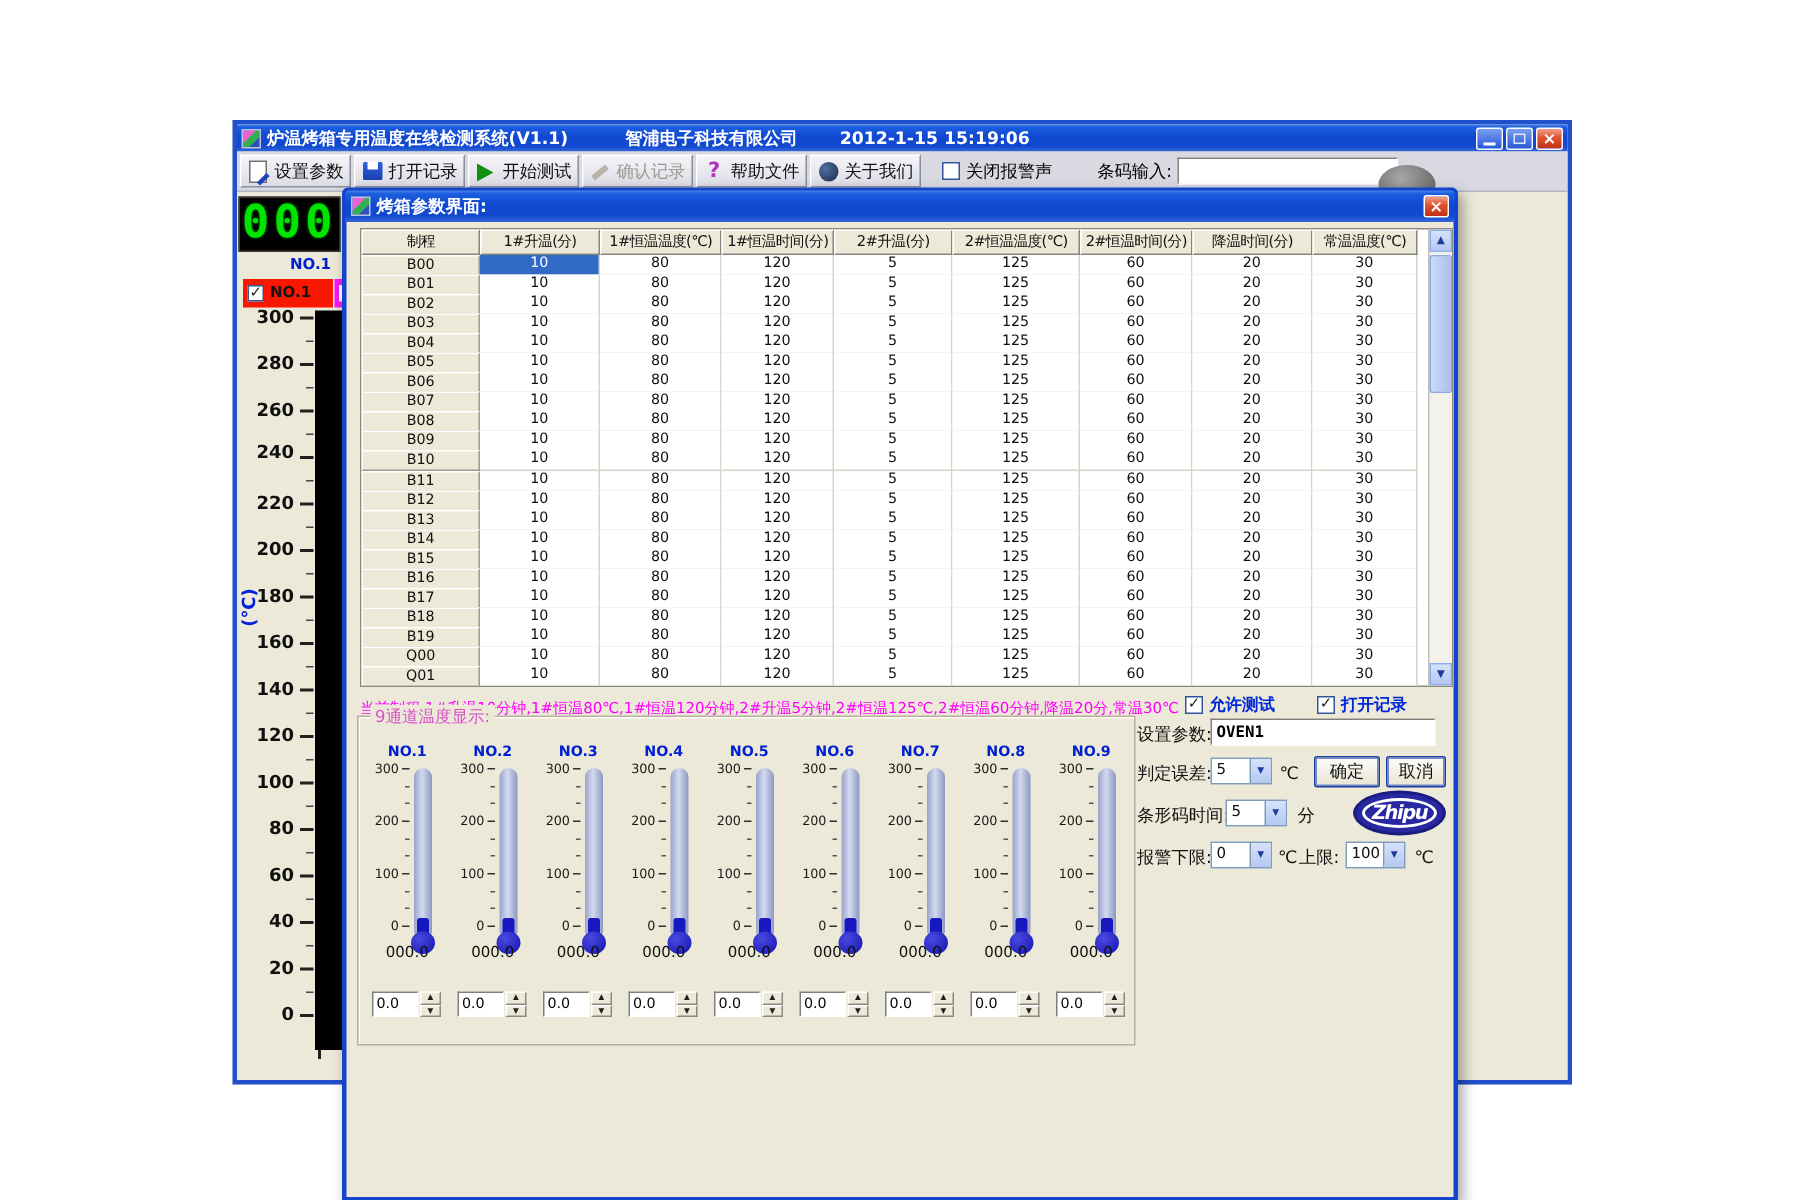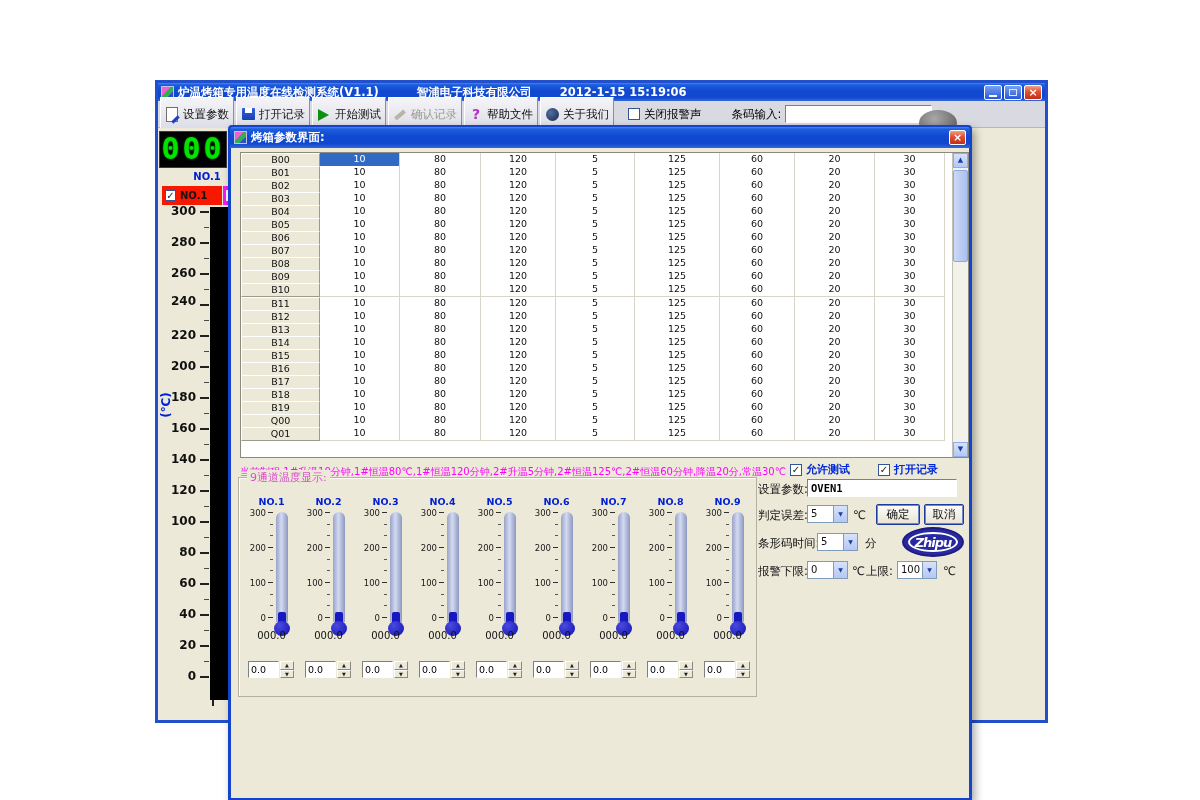--- a/index.html
+++ b/index.html
@@ -21,21 +21,21 @@
   .winbtn { width:18px; height:15px; margin-left:2px; border-radius:2px; border:1px solid #fff;
     display:flex; align-items:center; justify-content:center; color:#fff; font-size:9px; flex:none; }
   .winbtn.min, .winbtn.max { background:linear-gradient(180deg,#7aa0f0,#2858d8); }
   .winbtn.min .bar { width:8px; height:2px; background:#fff; margin-top:7px; }
   .winbtn.max .box { width:8px; height:7px; border:1px solid #dfe6ff; }
   .winbtn.close { background:linear-gradient(180deg,#f0a088,#e05030 45%,#c03018); font-size:11px; font-weight:bold; }
 
   .toolbar { position:absolute; left:0; top:18px; right:0; height:27px;
     background:#d9d9e2; border-bottom:1px solid #b6b6c2; display:flex; align-items:center; padding:0 2px; }
   .tb-wrap { display:flex; align-items:center; gap:2px; }
-  .tb-btn { height:34px; display:flex; align-items:center; padding:0 4px; font-size:11.5px; color:#101010;
+  .tb-btn { height:22px; display:flex; align-items:center; padding:0 4px; font-size:11.5px; color:#101010;
     background:linear-gradient(#f4f4f8,#dcdce6); border:1px solid; border-color:#ffffff #8890a0 #8890a0 #ffffff; cursor:default; white-space:nowrap;text-align:center; }
   .tb-btn.disabled { color:#9a9a92; }
   .tbi { width:15px; height:15px; display:inline-block; margin-right:3px; position:relative; flex:none; }
   .tbi-settings::before { content:""; position:absolute; left:1px; top:0; width:10px; height:13px; background:#fff; border:1px solid #707070; }
   .tbi-settings::after { content:""; position:absolute; right:0px; bottom:1px; width:9px; height:3px; background:#2040c0; transform:rotate(-45deg); }
   .tbi-open::before { content:""; position:absolute; left:1px; top:1px; width:13px; height:12px; background:linear-gradient(#3060e0,#1840b0); border-radius:1px; }
   .tbi-open::after { content:""; position:absolute; left:4px; top:1px; width:7px; height:5px; background:#fff; }
   .tbi-start::before { content:""; position:absolute; left:1px; top:2px; width:0; height:0;
     border-left:11px solid #109010; border-top:6px solid transparent; border-bottom:6px solid transparent; }
   .tbi-confirm::before { content:""; position:absolute; left:1px; top:6px; width:12px; height:4px; background:#b8b4ac; transform:rotate(-40deg); }
@@ -296,20 +296,31 @@
   <div class="dialog">
     <div class="dlg-titlebar">
       <span class="dlg-icon"></span>
       <span class="dlg-title">烤箱参数界面:</span>
       <span class="dlg-spacer"></span>
       <span class="dlg-close">×</span>
     </div>
     <div class="dlg-body">
 
       <div class="ptable">
+        <div class="thead tgrid" id="ptable-head">
+            <div class="thc">制程</div>
+            <div class="thc">1#升温(分)</div>
+            <div class="thc">1#恒温温度(℃)</div>
+            <div class="thc">1#恒温时间(分)</div>
+            <div class="thc">2#升温(分)</div>
+            <div class="thc">2#恒温温度(℃)</div>
+            <div class="thc">2#恒温时间(分)</div>
+            <div class="thc">降温时间(分)</div>
+            <div class="thc">常温温度(℃)</div>
+          </div>
         <div id="ptable-body">
             <div class="trow tgrid">
               <div class="rid">B00</div>
               <div class="tcell sel">10</div>
               <div class="tcell">80</div>
               <div class="tcell">120</div>
               <div class="tcell">5</div>
               <div class="tcell">125</div>
               <div class="tcell">60</div>
               <div class="tcell">20</div>

